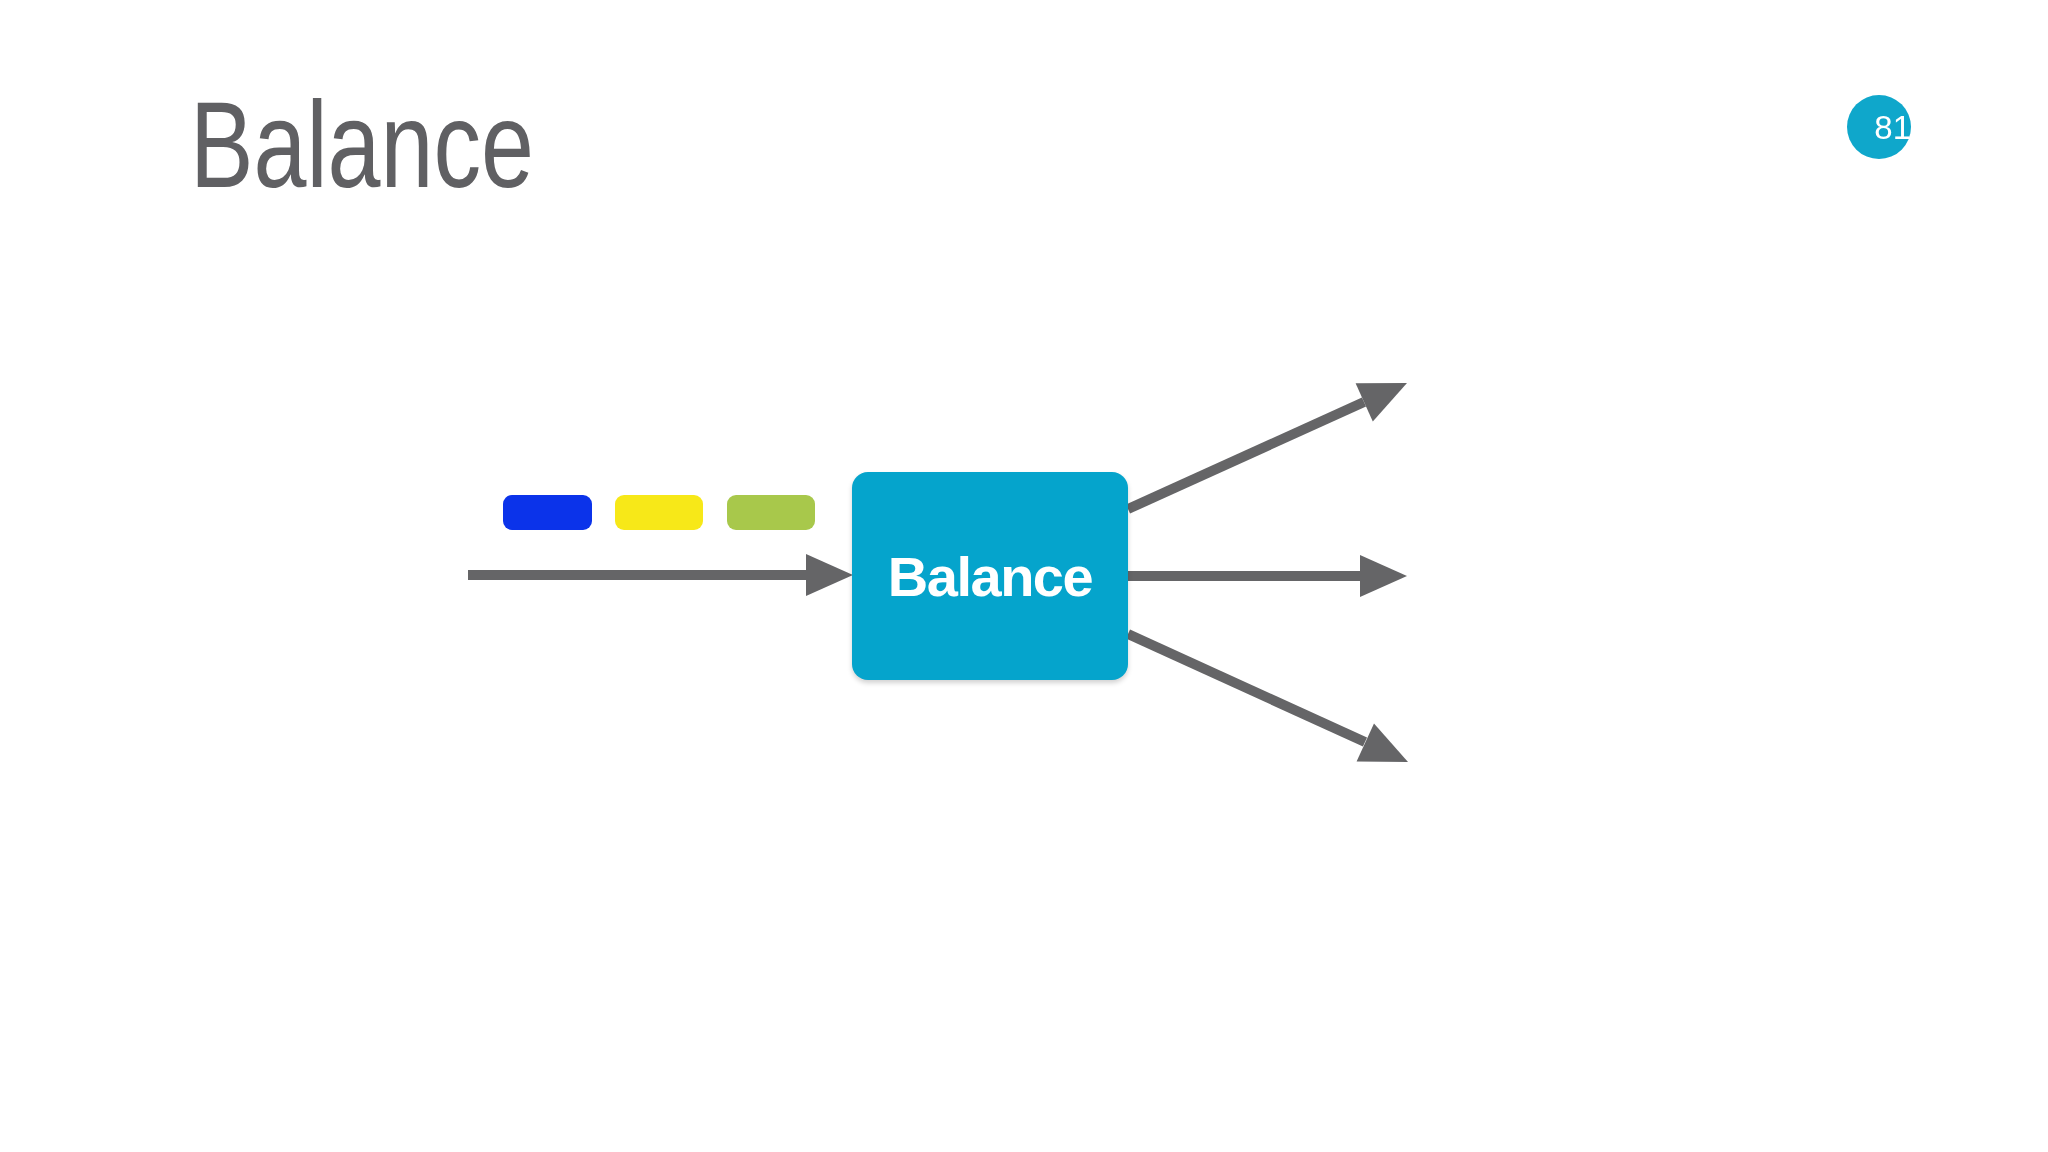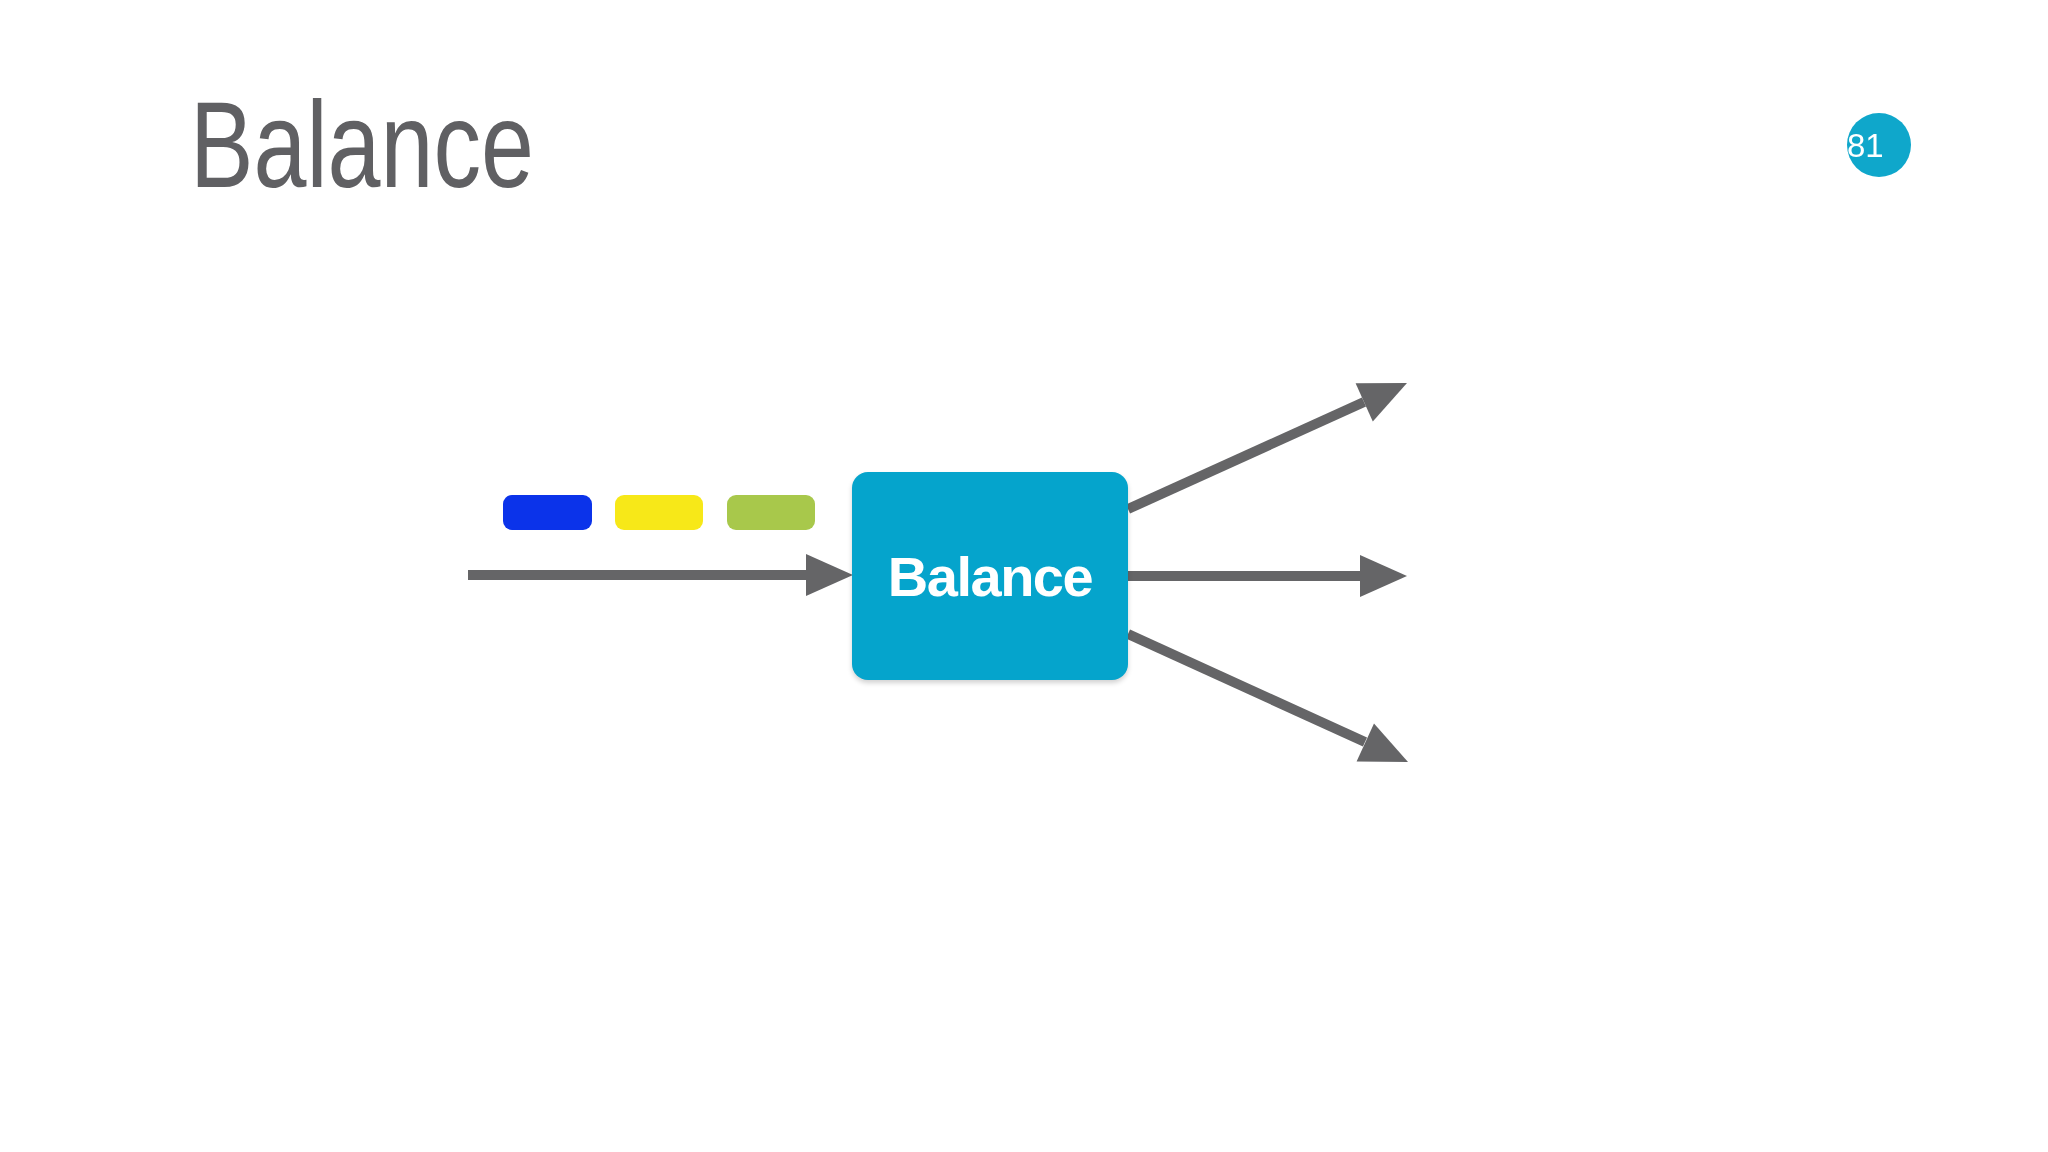--- a/index.html
+++ b/index.html
@@ -24,28 +24,28 @@
     line-height: 122px;
     font-weight: 300;
     color: var(--title-gray, #606063);
     transform: scaleX(0.78);
     transform-origin: left top;
     white-space: nowrap;
   }
   .page-badge {
     position: absolute;
     left: 1847px;
-    top: 113px;
+    top: 95px;
     width: 64px;
     height: 64px;
     border-radius: 50%;
     background: var(--badge-teal, #0fa7cb);
     display: flex;
     align-items: center;
-    justify-content: flex-start;
+    justify-content: flex-end;
   }
   .page-badge span {
     color: #ffffff;
     font-size: 33px;
     line-height: 33px;
     font-weight: 400;
   }
   .token {
     position: absolute;
     top: 495px;

